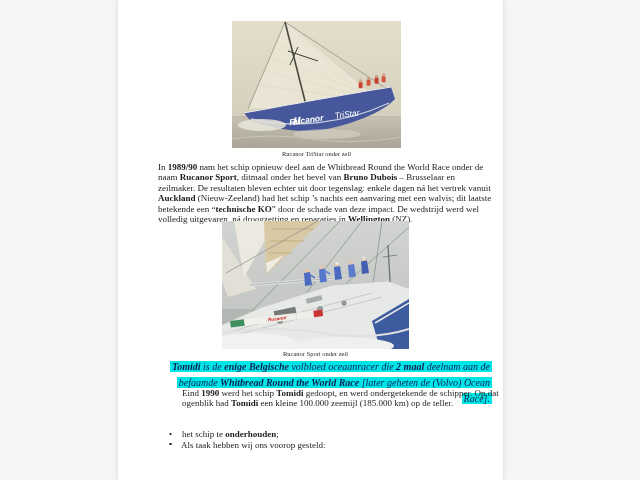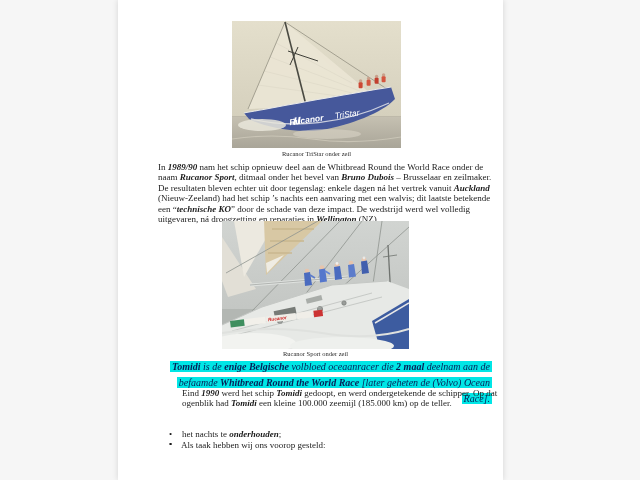--- a/index.html
+++ b/index.html
@@ -1,21 +1,21 @@
 <!DOCTYPE html>
 <html style="--hl-bg: #00e6e6; --hl-fg: #052057;"><head>
 <meta charset="utf-8">
 <style>
   html,body{margin:0;padding:0;width:640px;height:480px;overflow:hidden;
     background:#f6f6f6;font-family:"Liberation Serif",serif;}
   #paper{position:absolute;left:118px;top:0;width:385px;height:480px;
     background:#fff;box-shadow:0 0 6px rgba(0,0,0,.14);}
   .abs{position:absolute;}
   .bodytext{font-size:9px;line-height:10.4px;color:#1c1c1c;text-align:left;}
-  .b{font-weight:bold;font-style:italic;}
+  .b{font-weight:bold;}
   .caption{font-size:6.5px;color:#2a2a2a;text-align:center;line-height:8px;}
   .photo{display:block;}
   #hl-wrap{text-align:right;font-size:10px;line-height:16px;font-style:italic;font-weight:normal;}
   .hl{background:var(--hl-bg,#00e6e6);color:var(--hl-fg,#052057);padding:0 2px;
     -webkit-box-decoration-break:clone;box-decoration-break:clone;}
   ul.tasklist{list-style:none;margin:0;padding:0;}
   ul.tasklist li{position:relative;padding-left:24px;margin:0;}
   .bullet{position:absolute;left:11px;top:0;font-size:9px;}
 </style>
 </head>
@@ -190,21 +190,21 @@
     <span class="hl"><span class="b">Tomidi</span><span> is de </span><span class="b">enige Belgische</span><span> volbloed oceaanracer die </span><span class="b">2 maal</span><span> deelnam aan de befaamde </span><span class="b">Whitbread Round the World Race</span><span> [later geheten de (Volvo) Ocean Race].</span></span>
   </div>
 
   <div class="abs bodytext" style="left:40px;top:388px;width:334px;margin-left:24px;"><span>Eind </span><span class="b">1990</span><span> werd het schip </span><span class="b">Tomidi</span><span> gedoopt, en werd ondergetekende de schipper. Op dat ogenblik had </span><span class="b">Tomidi</span><span> een kleine 100.000 zeemijl (185.000 km) op de teller.</span></div>
 
   <div class="abs bodytext" style="left:40px;top:440px;width:334px;margin-left:23px;">Als taak hebben wij ons voorop gesteld:</div>
 
   <ul class="tasklist abs bodytext" style="left:40px;top:429px;width:334px;">
     <li>
       <span class="bullet">•</span>
-      <span><span>het nachts te </span><span class="b">onderhouden</span><span>;</span></span>
+      <span><span>het schip te </span><span class="b">onderhouden</span><span>;</span></span>
     </li>
     <li>
       <span class="bullet">•</span>
     </li>
     <li>
       <span class="bullet">•</span>
     </li>
   </ul>
 
 </div>

